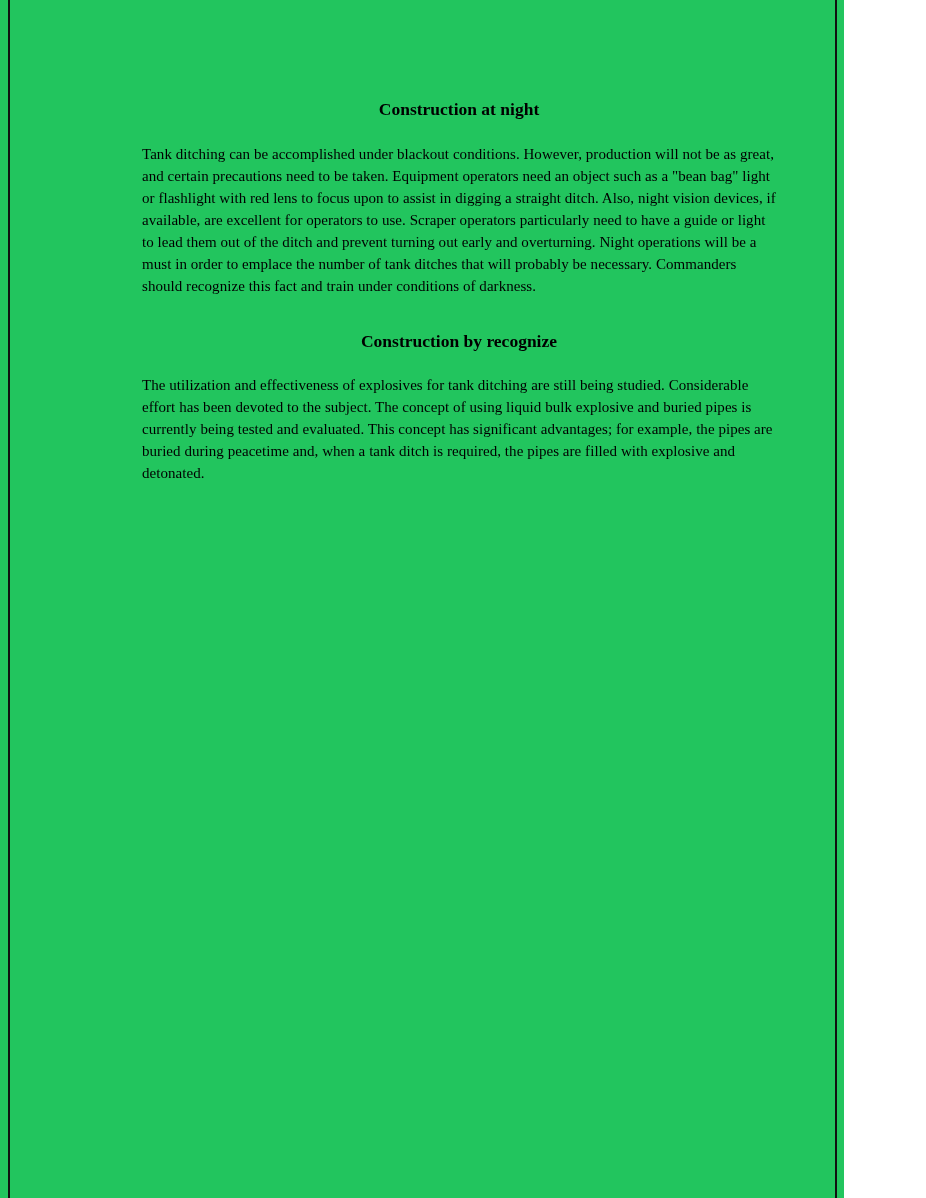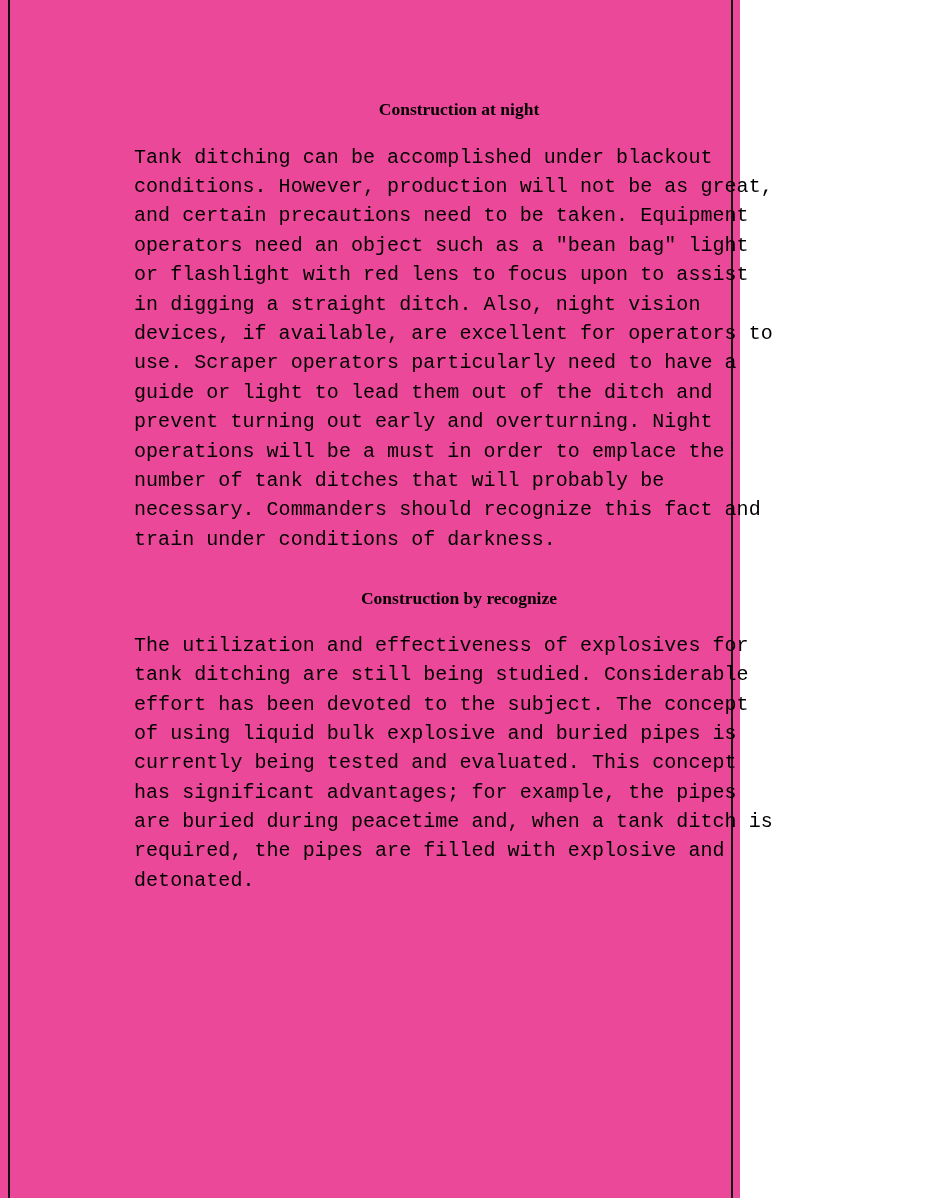--- a/index.html
+++ b/index.html
@@ -12,23 +12,23 @@
     height: 1198px;
     font-family: "Liberation Serif", serif;
     color: #000000;
     position: relative;
     overflow: hidden;
   }
   .page {
     position: absolute;
     left: 0;
     top: 0;
-    width: 740px;
+    width: 844px;
     height: 1198px;
-    background: #ec4899;
+    background: #22c55e;
     box-sizing: border-box;
   }
   .page-border-left {
     position: absolute;
     left: 8px;
     top: 0;
     width: 2px;
     height: 1198px;
     background: #111111;
   }
@@ -54,26 +54,25 @@
     margin: 0;
   }
   .heading-1 {
     margin-bottom: 21px;
   }
   .heading-2 {
     margin-top: 33px;
     margin-bottom: 20px;
   }
   .body-par {
-    font-size: 20px;
+    font-size: 15px;
     line-height: 1.47;
     text-align: left;
-    margin: 0;
+    margin: 8px;
     letter-spacing: 0.05px;
-    font-family: Liberation Mono, monospace;
   }
 </style>
 </head>
 <body>
 
 <div class="page">
 
   <div class="page-border-left"></div>
   <div class="page-border-right"></div>
 

